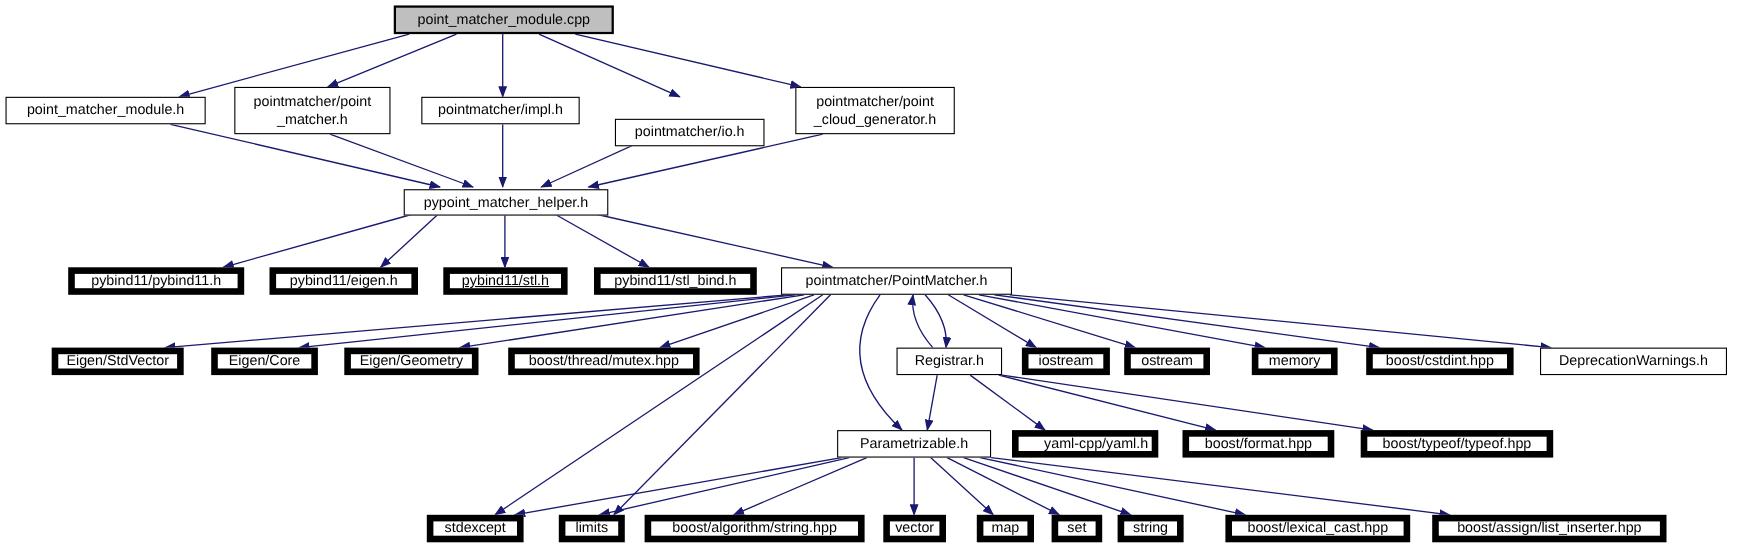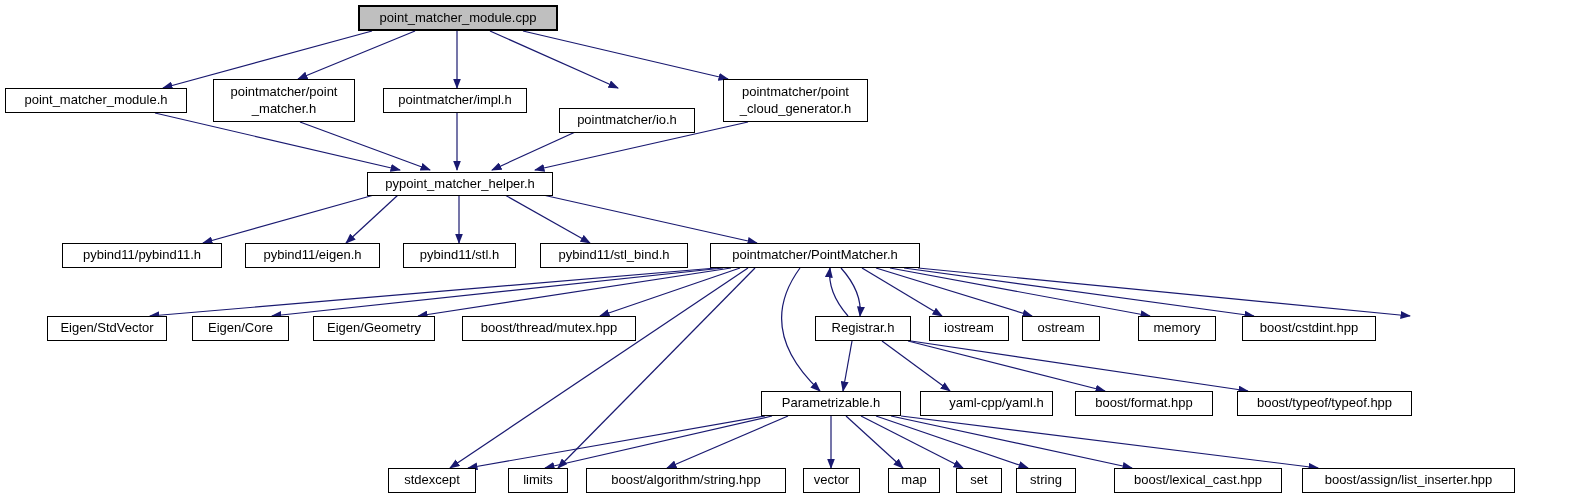--- a/index.html
+++ b/index.html
@@ -19,21 +19,21 @@
   }
   .canvas svg path.edge{
     fill:none;
     stroke:#191970;
     stroke-width:1.2;
   }
   .node{
     position:absolute;
     box-sizing:border-box;
     background:#ffffff;
-    border:1px solid #000000;
+    border:6px solid #000000;
     display:flex;
     align-items:center;
     justify-content:center;
     font-size:13px;
     line-height:1.3;
     color:#000000;
     white-space:pre-line;
     text-align:center;
     cursor:default;
   }
@@ -103,32 +103,33 @@
     <div class="node linked" style="left: 5px; top: 88px; width: 182px; height: 25px;"><span>point_matcher_module.h</span></div>
     <div class="node linked" style="left: 213px; top: 79px; width: 142px; height: 43px;"><span>pointmatcher/point
 _matcher.h</span></div>
     <div class="node linked" style="left: 383px; top: 88px; width: 144px; height: 25px;"><span>pointmatcher/impl.h</span></div>
     <div class="node linked" style="left: 559px; top: 88px; width: 136px; height: 25px; margin-top: 20px;"><span>pointmatcher/io.h</span></div>
     <div class="node linked" style="left: 723px; top: 79px; width: 145px; height: 43px;"><span>pointmatcher/point
 _cloud_generator.h</span></div>
     <div class="node linked" style="left: 367px; top: 172px; width: 186px; height: 24px;"><span>pypoint_matcher_helper.h</span></div>
     <div class="node plain" style="left: 62px; top: 243px; width: 160px; height: 25px;"><span>pybind11/pybind11.h</span></div>
     <div class="node plain" style="left: 245px; top: 243px; width: 135px; height: 25px;"><span>pybind11/eigen.h</span></div>
-    <div class="node plain" style="left: 403px; top: 243px; width: 113px; height: 25px;"><span>pybind11/stl.h</span></div>
+    <div class="node plain" style="left: 403px; top: 243px; width: 113px; height: 25px; text-decoration: underline;"><span>pybind11/stl.h</span></div>
     <div class="node plain" style="left: 540px; top: 243px; width: 148px; height: 25px;"><span>pybind11/stl_bind.h</span></div>
     <div class="node linked" style="left: 710px; top: 243px; width: 210px; height: 25px;"><span>pointmatcher/PointMatcher.h</span></div>
     <div class="node plain" style="left: 47px; top: 316px; width: 120px; height: 25px;"><span>Eigen/StdVector</span></div>
     <div class="node plain" style="left: 192px; top: 316px; width: 97px; height: 25px;"><span>Eigen/Core</span></div>
     <div class="node plain" style="left: 313px; top: 316px; width: 122px; height: 25px;"><span>Eigen/Geometry</span></div>
     <div class="node plain" style="left: 462px; top: 316px; width: 174px; height: 25px;"><span>boost/thread/mutex.hpp</span></div>
     <div class="node linked" style="left: 815px; top: 316px; width: 96px; height: 25px;"><span>Registrar.h</span></div>
     <div class="node plain" style="left: 929px; top: 316px; width: 80px; height: 25px;"><span>iostream</span></div>
     <div class="node plain" style="left: 1022px; top: 316px; width: 78px; height: 25px;"><span>ostream</span></div>
     <div class="node plain" style="left: 1138px; top: 316px; width: 78px; height: 25px;"><span>memory</span></div>
     <div class="node plain" style="left: 1242px; top: 316px; width: 134px; height: 25px;"><span>boost/cstdint.hpp</span></div>
+    <div class="node linked" style="left: 1400px; top: 316px; width: 170px; height: 25px;"><span>DeprecationWarnings.h</span></div>
     <div class="node linked" style="left: 761px; top: 391px; width: 140px; height: 25px;"><span>Parametrizable.h</span></div>
     <div class="node plain" style="left: 920px; top: 391px; width: 133px; height: 25px; padding-left: 20px;"><span>yaml-cpp/yaml.h</span></div>
     <div class="node plain" style="left: 1237px; top: 391px; width: 175px; height: 25px;"><span>boost/typeof/typeof.hpp</span></div>
     <div class="node plain" style="left: 1075px; top: 391px; width: 138px; height: 25px;"><span>boost/format.hpp</span></div>
     <div class="node plain" style="left: 388px; top: 468px; width: 88px; height: 25px;"><span>stdexcept</span></div>
     <div class="node plain" style="left: 508px; top: 468px; width: 60px; height: 25px;"><span>limits</span></div>
     <div class="node plain" style="left: 586px; top: 468px; width: 200px; height: 25px;"><span>boost/algorithm/string.hpp</span></div>
     <div class="node plain" style="left: 803px; top: 468px; width: 57px; height: 25px;"><span>vector</span></div>
     <div class="node plain" style="left: 888px; top: 468px; width: 52px; height: 25px;"><span>map</span></div>
     <div class="node plain" style="left: 956px; top: 468px; width: 46px; height: 25px;"><span>set</span></div>

